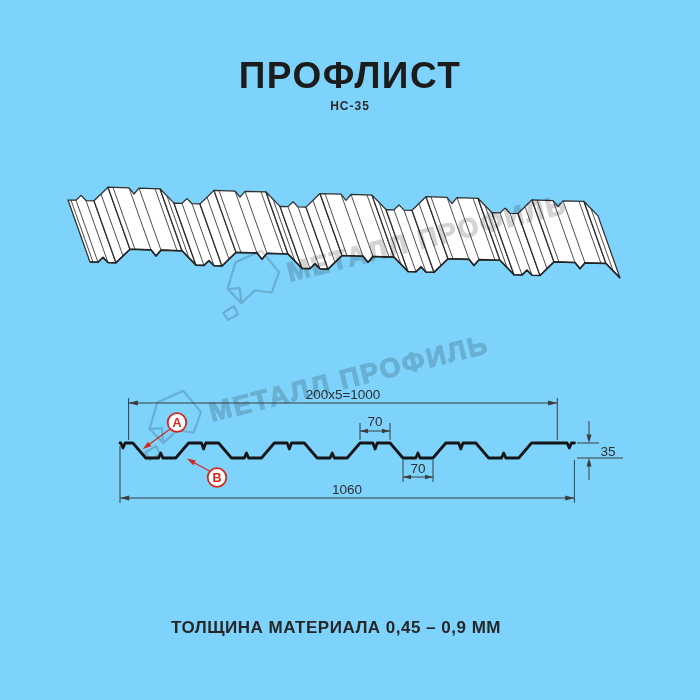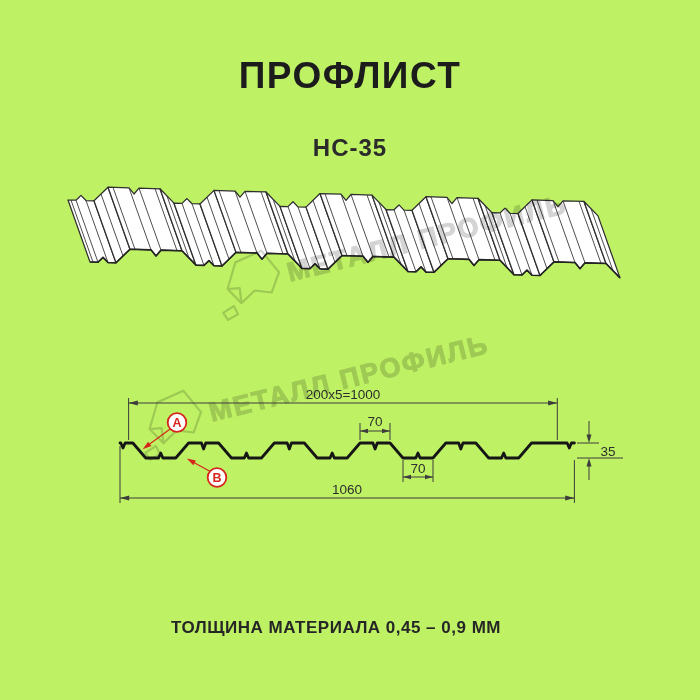--- a/index.html
+++ b/index.html
@@ -1,21 +1,21 @@
 <!DOCTYPE html>
 <html><head>
 <meta charset="utf-8">
 <style>
   html,body{margin:0;padding:0;background:#ffffff;}
-  #stage{position:relative;width:700px;height:700px;background:#bef264;overflow:hidden;
+  #stage{position:relative;width:700px;height:700px;background:#7dd3fc;overflow:hidden;
          font-family:"Liberation Sans",sans-serif;}
   .page-title{position:absolute;left:0;top:55px;width:700px;text-align:center;
       font-size:37px;font-weight:800;letter-spacing:1.5px;color:#1c1c1c;}
   .model-name{position:absolute;left:0;top:99px;width:700px;text-align:center;
-      font-size:24px;font-weight:700;letter-spacing:1px;color:#2b2b2b;margin-top:35px;}
+      font-size:12px;font-weight:700;letter-spacing:1px;color:#2b2b2b;}
   .thickness-note{position:absolute;left:0;top:618px;width:672px;text-align:center;
       font-size:17px;font-weight:700;letter-spacing:.5px;color:#262626;}
   svg{position:absolute;left:0;top:0;}
   svg text{font-family:"Liberation Sans",sans-serif;}
   .dim-text{font-size:13.5px;fill:#2e2e2e;}
   .dim-stroke{stroke:#3d3d3d;stroke-width:1;fill:none;}
   .dim-arrow{fill:#3d3d3d;stroke:none;}
   .callout-circle{fill:#ffffff;stroke-width:1.8;}
   .callout-letter{font-size:12.5px;font-weight:700;text-anchor:middle;}
   .leader{stroke-width:1.2;fill:none;}

